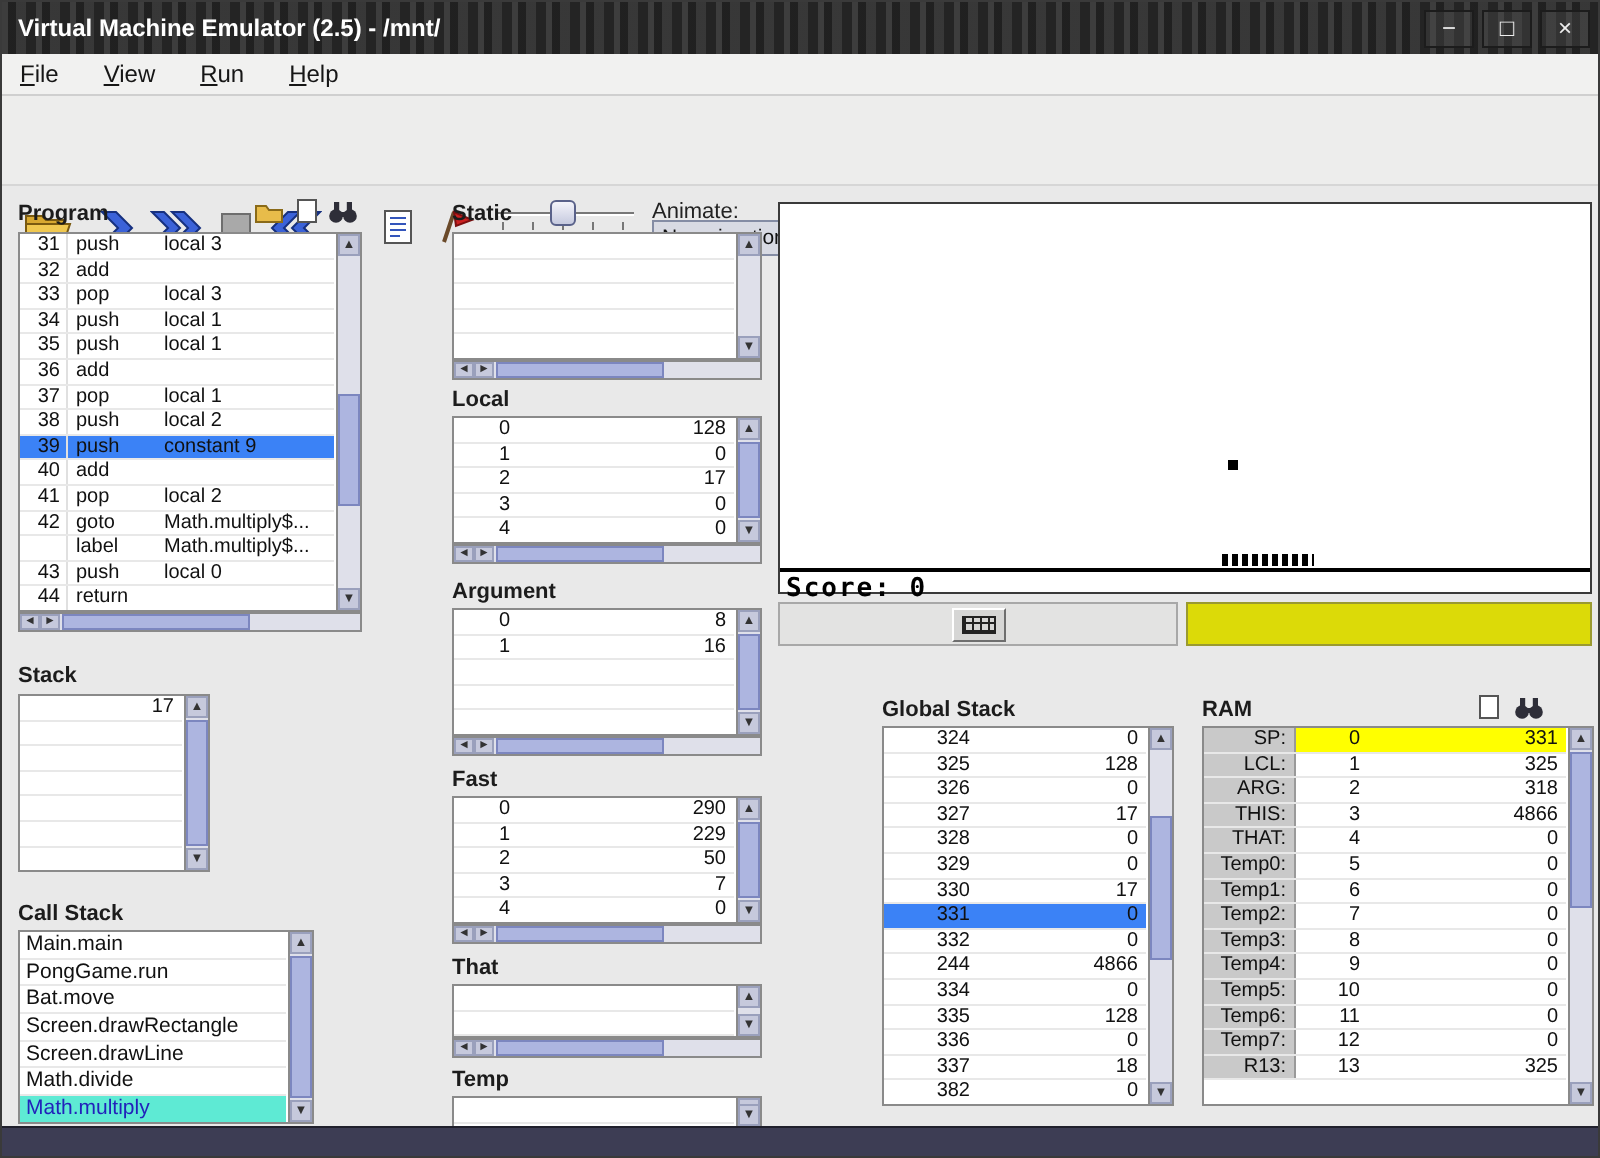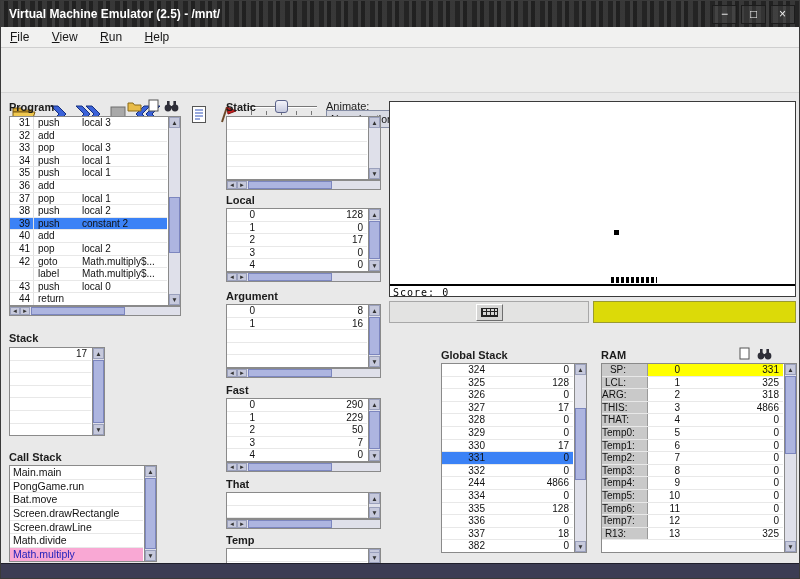--- a/index.html
+++ b/index.html
@@ -28,42 +28,42 @@
 .trow.hl{background:#3b82f6}
 .tcell{overflow:hidden;white-space:nowrap}
 .t-prog .c0{width:24px;text-align:right;padding-right:3px;border-right:1px solid #e0e0e0}
 .t-prog .c1{width:46px;padding-left:4px}
 .t-prog .c2{flex:1;padding-left:2px}
 .seg .c0{width:36px;text-align:right;padding-right:8px}
 .seg .c1{flex:1;text-align:right;padding-right:4px}
 .t-stack .c0{flex:1;text-align:right;padding-right:4px}
 .t-cs .trow{height:13.7px;font-size:10.5px;line-height:13px}
 .t-cs .c0{flex:1;padding-left:3px}
-.t-cs .trow.sel{background:#f9a8d4}
+.t-cs .trow.sel{background:#5eead4}
 .t-cs .trow.sel .c0{color:#2222bb}
 .t-global .c0{width:55px;text-align:right;padding-right:12px}
 .t-global .c1{flex:1;text-align:right;padding-right:4px}
-.t-ram .c0{width:46px;text-align:right;padding-right:21px;background:#c9c9c9;border-right:1px solid #9a9a9a}
+.t-ram .c0{width:46px;text-align:right;padding-right:4px;background:#c9c9c9;border-right:1px solid #9a9a9a}
 .t-ram .c1{width:38px;text-align:right;padding-right:6px}
 .t-ram .c2{flex:1;text-align:right;padding-right:4px}
 .t-ram .trow.hl{background:#fff}
 .t-ram .trow.hl .c1,.t-ram .trow.hl .c2{background:#ffff00}
 .vscroll{position:absolute;top:-1px;right:-1px;bottom:-1px;width:13px;background:#dfe0ea;border:1px solid #8a8a8a}
 .sarrow{position:absolute;left:0;width:11px;height:11px;background:#c6c9dc;border:1px solid #9aa0bc;font-size:6.5px;line-height:9px;text-align:center;color:#333}
 .sarrow.up{top:0}
 .sarrow.dn{bottom:0}
 .vthumb{position:absolute;left:0;width:11px;background:#adb5e0;border:1px solid #7c86bf}
 .hscroll{position:absolute;height:10px;background:#dfe0ea;border:1px solid #8a8a8a}
 .harrow{position:absolute;top:0;width:10px;height:8px;background:#c6c9dc;border:1px solid #9aa0bc;font-size:6px;line-height:7px;text-align:center;color:#333}
 .hthumb{position:absolute;top:0;left:21px;height:8px;width:55%;background:#adb5e0;border:1px solid #7c86bf}
 .screen{position:absolute;left:388px;top:100px;width:407px;height:196px;background:#fff;border:1px solid #3a3a3a}
 .ball{position:absolute;left:224px;top:128px;width:5px;height:5px;background:#000}
 .bat{position:absolute;left:221px;top:175px;width:46px;height:6px;background:repeating-linear-gradient(90deg,#000 0 3px,#fff 3px 5px)}
 .wall{position:absolute;left:0;right:0;top:182px;height:2px;background:#000}
-.score{position:absolute;left:3px;top:185px;font-family:"DejaVu Sans Mono",monospace;font-size:10px;font-weight:normal;letter-spacing:1px;color:#000}
+.score{position:absolute;left:3px;top:185px;font-family:"DejaVu Sans Mono",monospace;font-size:13px;font-weight:bold;letter-spacing:1px;color:#000}
 .kb-area{position:absolute;left:388px;top:300px;width:200px;height:22px;background:#e3e3e2;border:1px solid #a8a8a8}
 .kb-btn{position:absolute;left:86px;top:2px;width:27px;height:17px;background:#d6d6d5;border:1px solid;border-color:#fff #6e6e6e #6e6e6e #fff;display:flex;align-items:center;justify-content:center}
 .kb-glyph{width:17px;height:9px;border:1px solid #222;background-image:repeating-linear-gradient(90deg,#222 0 1px,transparent 1px 4px),repeating-linear-gradient(0deg,#222 0 1px,transparent 1px 4px)}
 .kb-input{position:absolute;left:592px;top:300px;width:203px;height:22px;background:#dcda08;border:1px solid #9a9a30}
 .statusbar{position:absolute;left:0;right:0;bottom:0;height:15px;background:#3d3d54;border-top:1px solid #20202c}
 </style>
 </head>
 <body>
 
 <div class="window">
@@ -214,21 +214,21 @@
         <div class="tcell c2">local 1</div>
       </div>
       <div class="trow">
         <div class="tcell c0">38</div>
         <div class="tcell c1">push</div>
         <div class="tcell c2">local 2</div>
       </div>
       <div class="trow hl">
         <div class="tcell c0">39</div>
         <div class="tcell c1">push</div>
-        <div class="tcell c2">constant 2</div>
+        <div class="tcell c2">constant 9</div>
       </div>
       <div class="trow">
         <div class="tcell c0">40</div>
         <div class="tcell c1">add</div>
         <div class="tcell c2"></div>
       </div>
       <div class="trow">
         <div class="tcell c0">41</div>
         <div class="tcell c1">pop</div>
         <div class="tcell c2">local 2</div>

